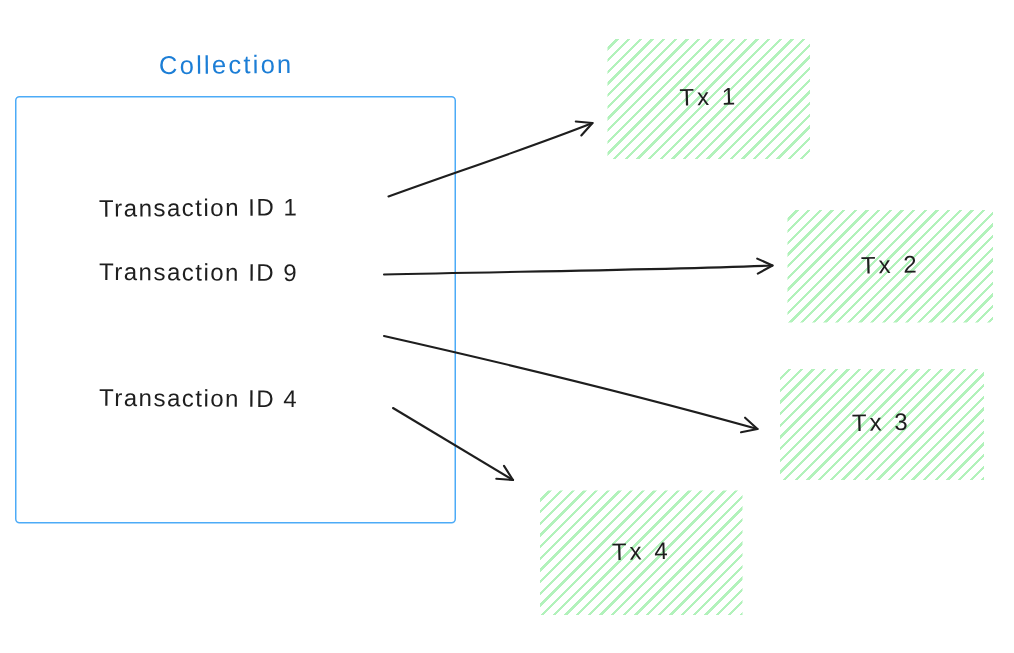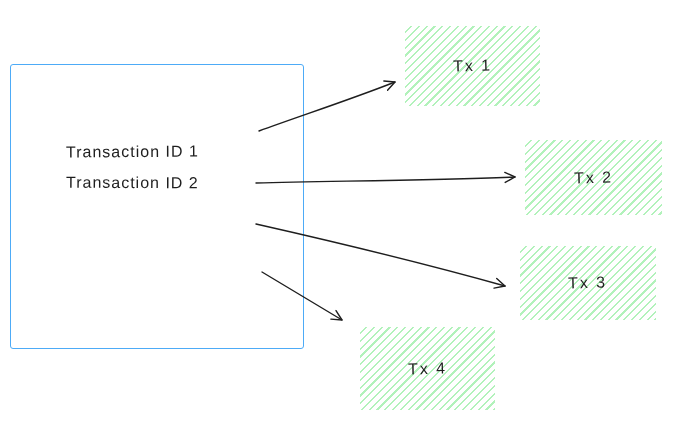--- a/index.html
+++ b/index.html
@@ -34,21 +34,21 @@
     border-radius:3px;
     box-sizing:border-box;
   }
   .collection-item{
     position:absolute;
     left:66px;
     font-size:16px;
     letter-spacing:1px;
     white-space:nowrap;
   }
-  .item-0{top:131px;transform:rotate(-0.4deg);margin-top:12px;}
+  .item-0{top:131px;transform:rotate(-0.4deg);}
   .item-1{top:174px;transform:rotate(0.3deg);}
   .item-2{top:217px;transform:rotate(-0.3deg);}
   .item-3{top:258px;transform:rotate(0.4deg);}
   .tx-box{
     position:absolute;
     display:flex;align-items:center;justify-content:center;
     background:repeating-linear-gradient(
       135deg,
       transparent 0px, transparent 4px,
       var(--tx-hatch) 4px, var(--tx-hatch) 5.5px
@@ -74,25 +74,27 @@
     stroke:var(--ink);
     stroke-width:1.4;
     stroke-linecap:round;
   }
 </style>
 </head>
 <body>
 
 <div class="canvas">
 
+  <div class="collection-title">Collection</div>
 
   <div class="collection-box"></div>
 
   <div class="collection-item item-0">Transaction ID 1</div>
-  <div class="collection-item item-1">Transaction ID 2</div>
+  <div class="collection-item item-1">Transaction ID 9</div>
+  <div class="collection-item item-3">Transaction ID 4</div>
 
   <div class="tx-box tx-0">
     <span class="tx-label">Tx 1</span>
   </div>
   <div class="tx-box tx-1">
     <span class="tx-label">Tx 2</span>
   </div>
   <div class="tx-box tx-2">
     <span class="tx-label">Tx 3</span>
   </div>

